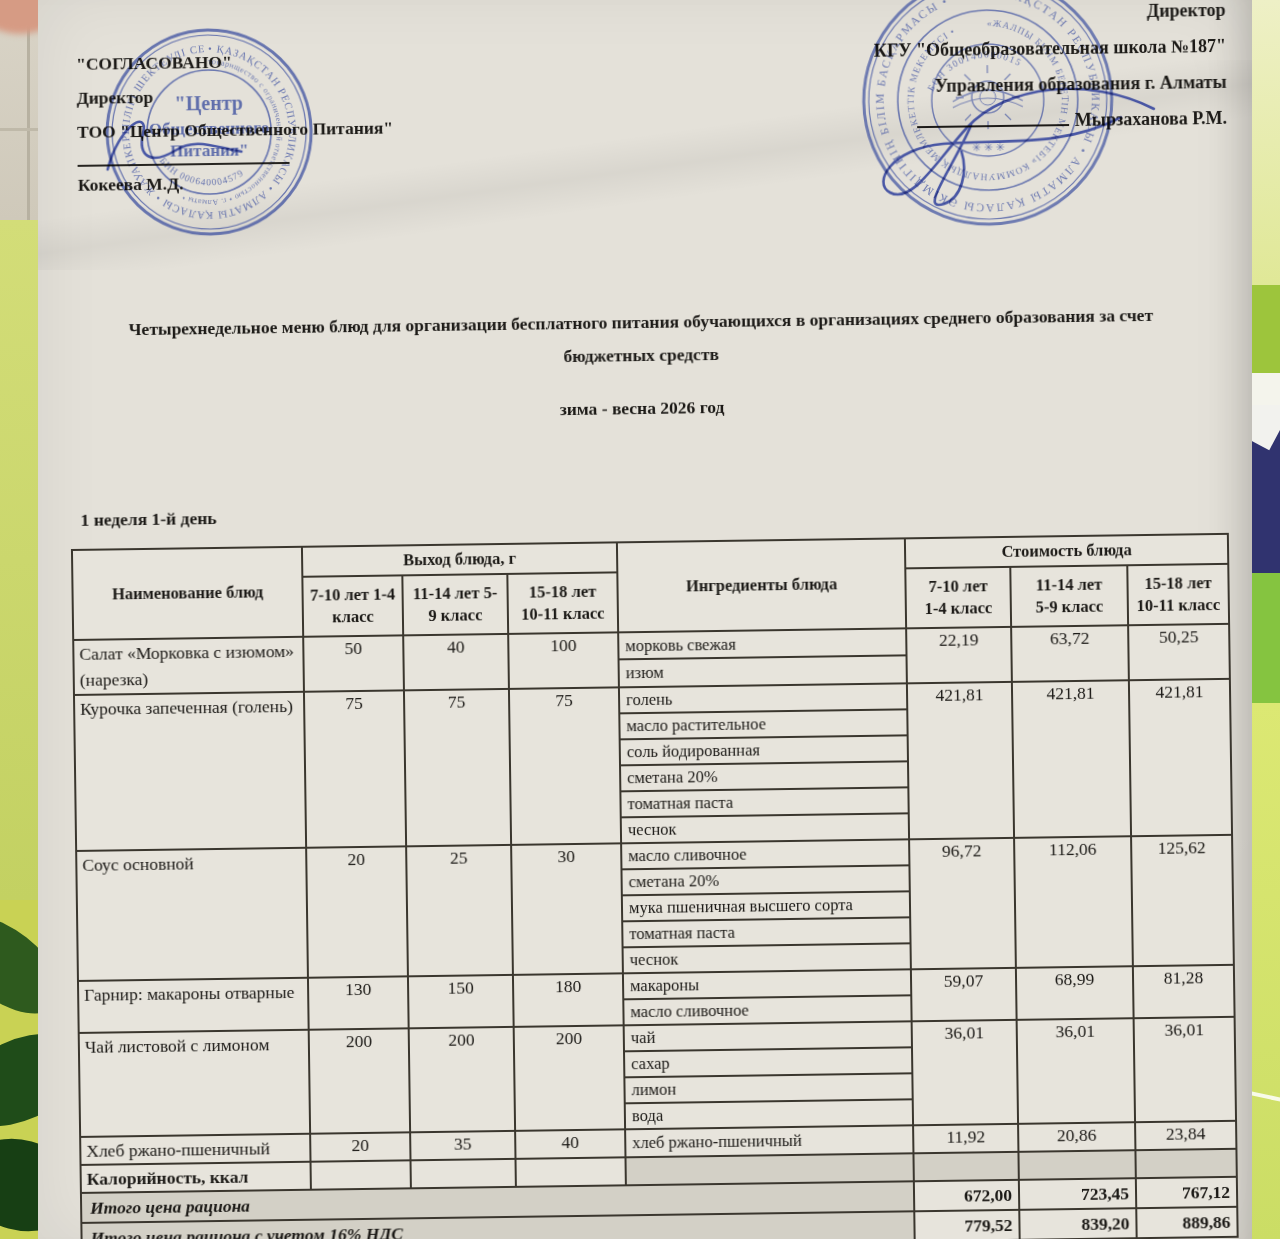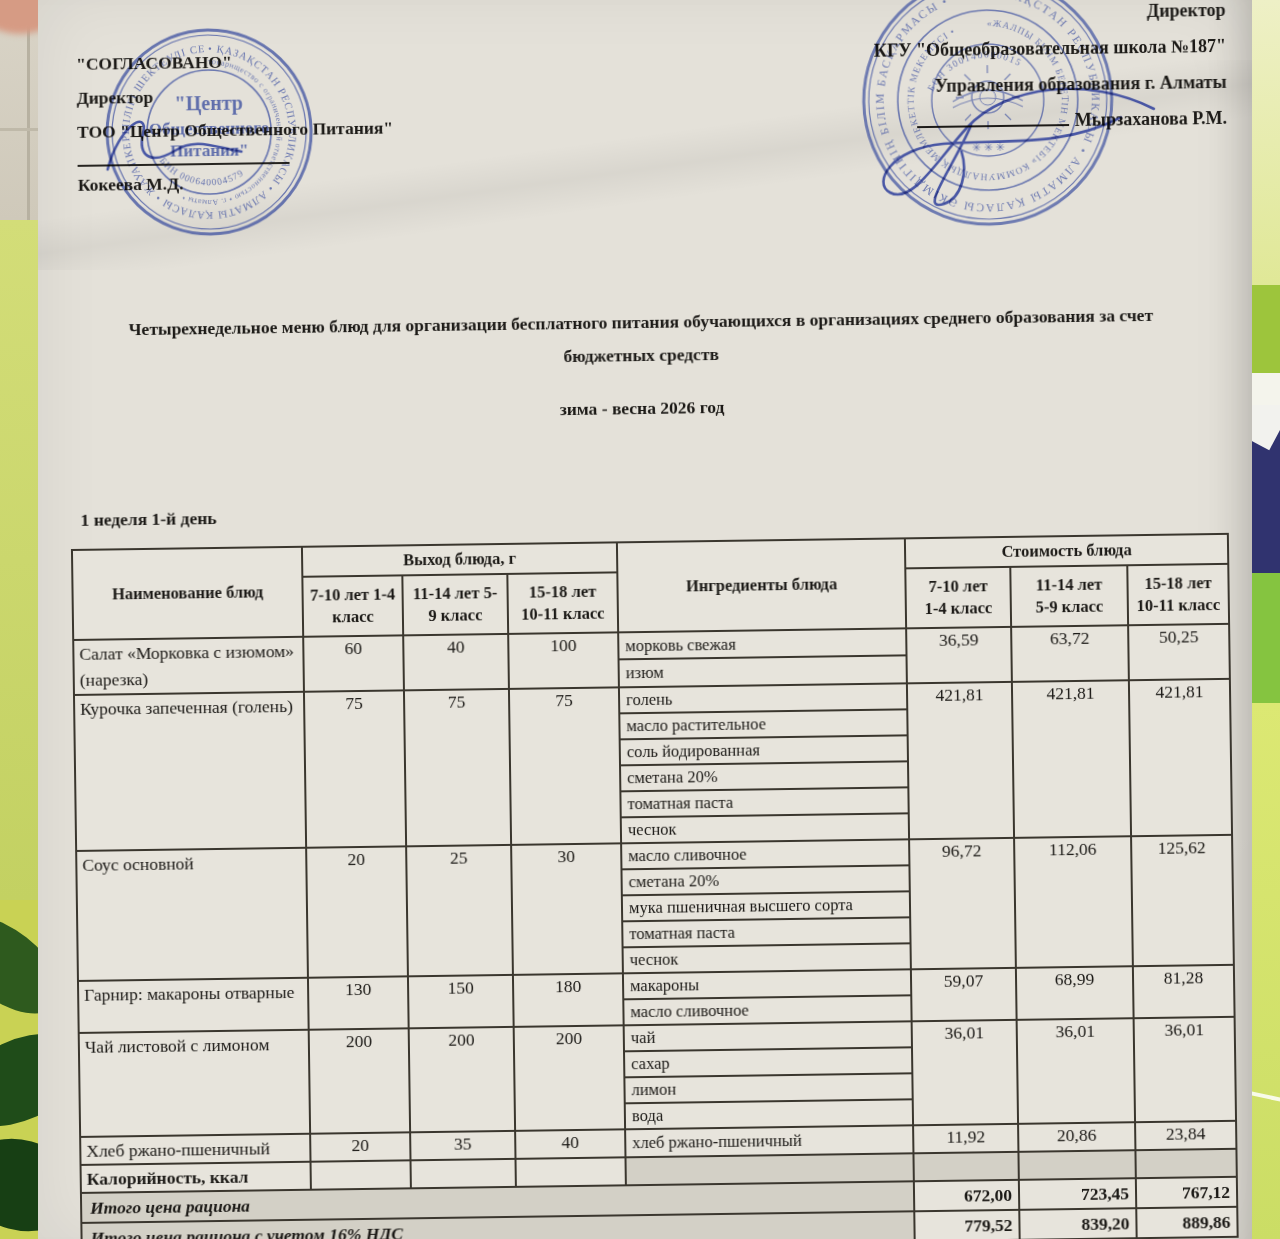--- a/index.html
+++ b/index.html
@@ -234,25 +234,25 @@
 1-4 класс</th>
             <th class="h-sub">11-14 лет
 5-9 класс</th>
             <th class="h-sub">15-18 лет
 10-11 класс</th>
           </tr>
         </thead>
         <tbody>
             <tr>
               <td class="name" rowspan="2">Салат «Морковка с изюмом» (нарезка)</td>
-              <td class="num" rowspan="2">60</td>
+              <td class="num" rowspan="2">50</td>
               <td class="num" rowspan="2">40</td>
               <td class="num" rowspan="2">100</td>
               <td class="ing">морковь свежая</td>
-              <td class="cost" rowspan="2">36,59</td>
+              <td class="cost" rowspan="2">22,19</td>
               <td class="cost" rowspan="2">63,72</td>
               <td class="cost" rowspan="2">50,25</td>
             </tr>
             <tr>
               <td class="ing">изюм</td>
             </tr>
             <tr>
               <td class="name" rowspan="6">Курочка запеченная (голень)</td>
               <td class="num" rowspan="6">75</td>
               <td class="num" rowspan="6">75</td>

